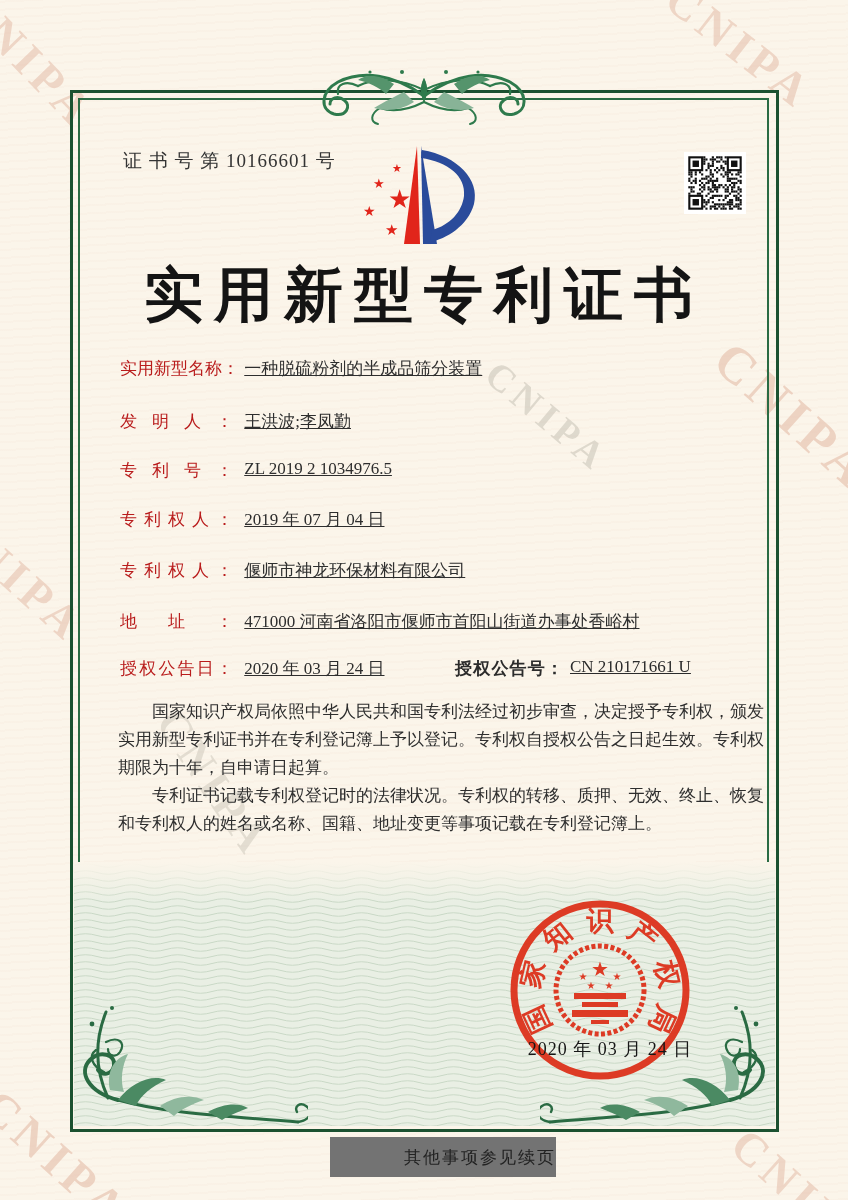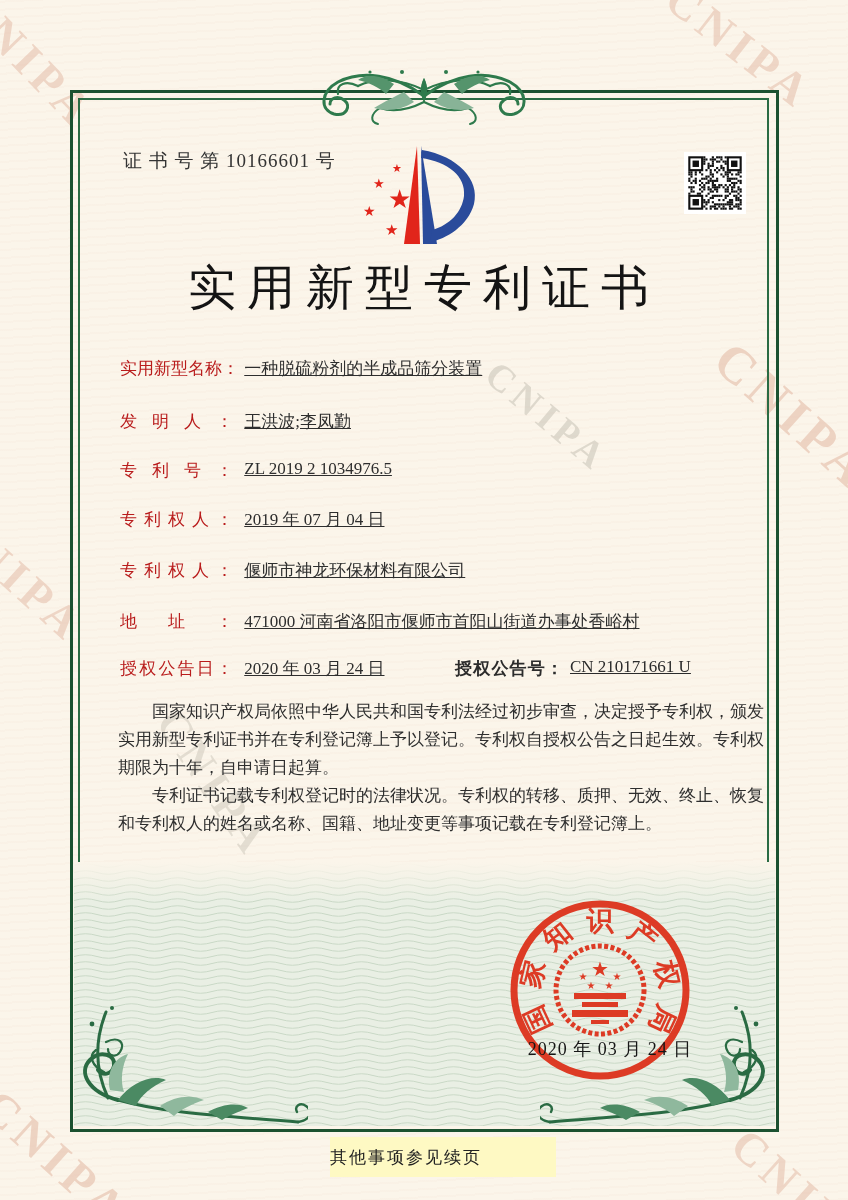--- a/index.html
+++ b/index.html
@@ -21,43 +21,43 @@
   .band{left:74px;top:862px;z-index:2;}
   
   .frame-outer{left:70px;top:90px;width:703px;height:1036px;border:3px solid #1b5130;z-index:3;}
   .frame-inner{left:78px;top:98px;width:687px;height:1020px;border:2px solid #2a6b43;z-index:3;}
   
   .orn{z-index:6;pointer-events:none;}
   
   .certno{left:123px;top:148px;font-size:19px;letter-spacing:1px;z-index:5;color:#333;}
   .logo{left:358px;top:138px;z-index:5;}
   .qr{left:682px;top:152px;z-index:5;}
-  .title{left:0;top:256px;width:848px;text-align:center;font-size:48px;font-weight:normal;
+  .title{left:0;top:256px;width:848px;text-align:center;font-size:59px;font-weight:bold;
          letter-spacing:11px;color:#141414;z-index:5;}
   .frow{left:120px;height:26px;width:650px;font-size:17px;z-index:5;white-space:nowrap;}
   .flabel{display:inline-block;width:113px;text-align:justify;text-align-last:justify;
           vertical-align:top;color:#b91c1c;}
   .fval{display:inline-block;margin-left:7px;color:#2e2e2e;text-decoration:underline;}
   .flabel2{position:absolute;left:335px;width:108px;display:inline-block;
            text-align:justify;text-align-last:justify;font-weight:bold;}
   .fval2{position:absolute;left:450px;text-decoration:underline;}
   .bodytext{left:118px;top:698px;width:646px;z-index:5;}
   .bodytext p{margin:0;font-size:17px;line-height:28px;text-align:justify;
               text-indent:2em;color:#2e2e2e;}
   .barcode{left:120px;top:899px;z-index:5;}
   .dtitle{left:122px;top:971px;font-size:18px;letter-spacing:3px;z-index:5;color:#222;}
   .dname{left:122px;top:1004px;font-size:18px;letter-spacing:2px;z-index:5;color:#222;}
   .sig{left:246px;top:944px;z-index:5;}
   .seal{left:508px;top:898px;z-index:7;opacity:.93;}
   .sealdate{left:510px;top:1037px;width:200px;text-align:center;font-size:18px;
             letter-spacing:1px;color:#161616;z-index:8;}
   .pagenum{left:0;top:1095px;width:808px;text-align:center;font-size:16px;
            letter-spacing:2px;color:#333;z-index:5;}
-  .contbox{left:330px;top:1137px;width:226px;height:40px;background:#fef9c3;
-           z-index:4;display:flex;align-items:center;justify-content:flex-start;}
+  .contbox{left:330px;top:1137px;width:226px;height:40px;background:#737373;
+           z-index:4;display:flex;align-items:center;justify-content:flex-end;}
   .contbox span{font-size:17px;letter-spacing:2px;color:#222;}
 </style>
 </head>
 <body>
 
 <div class="page">
 
   <div class="wm-layer">
       <span class="wm" style="left: -14px; top: -22px; font-size: 46px; color: rgb(229, 189, 169); opacity: 0.55; transform: rotate(46deg);">CNIPA</span>
       <span class="wm" style="left: 688px; top: -28px; font-size: 46px; color: rgb(229, 189, 169); opacity: 0.55; transform: rotate(38deg);">CNIPA</span>

